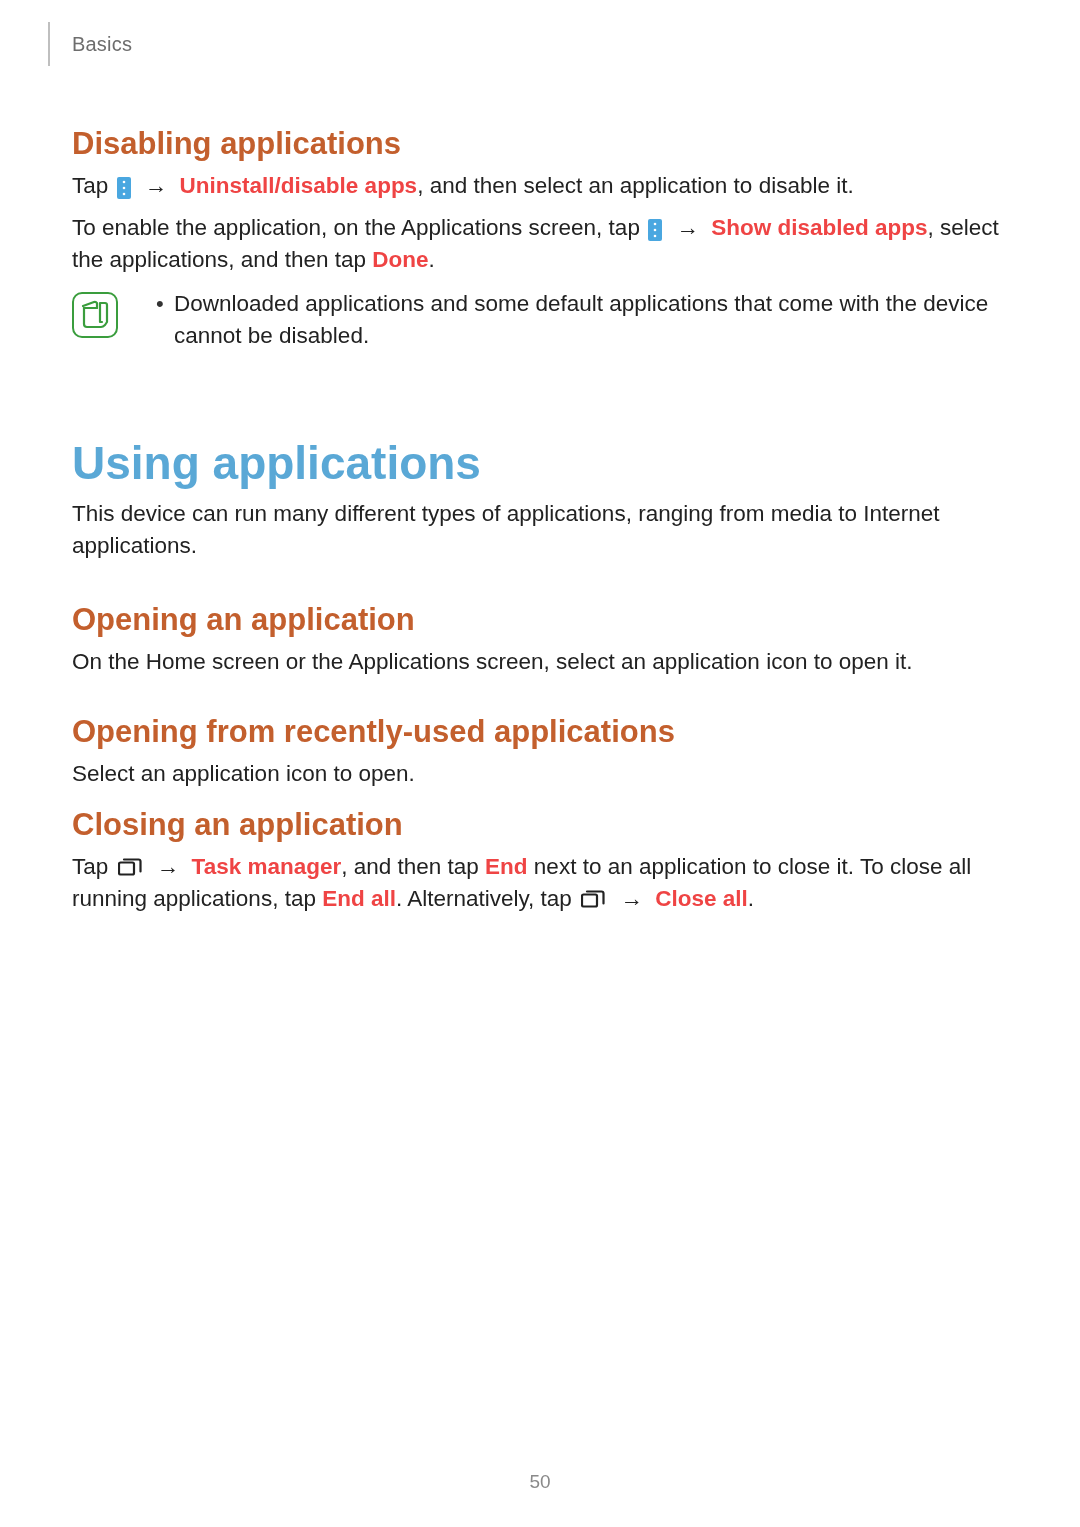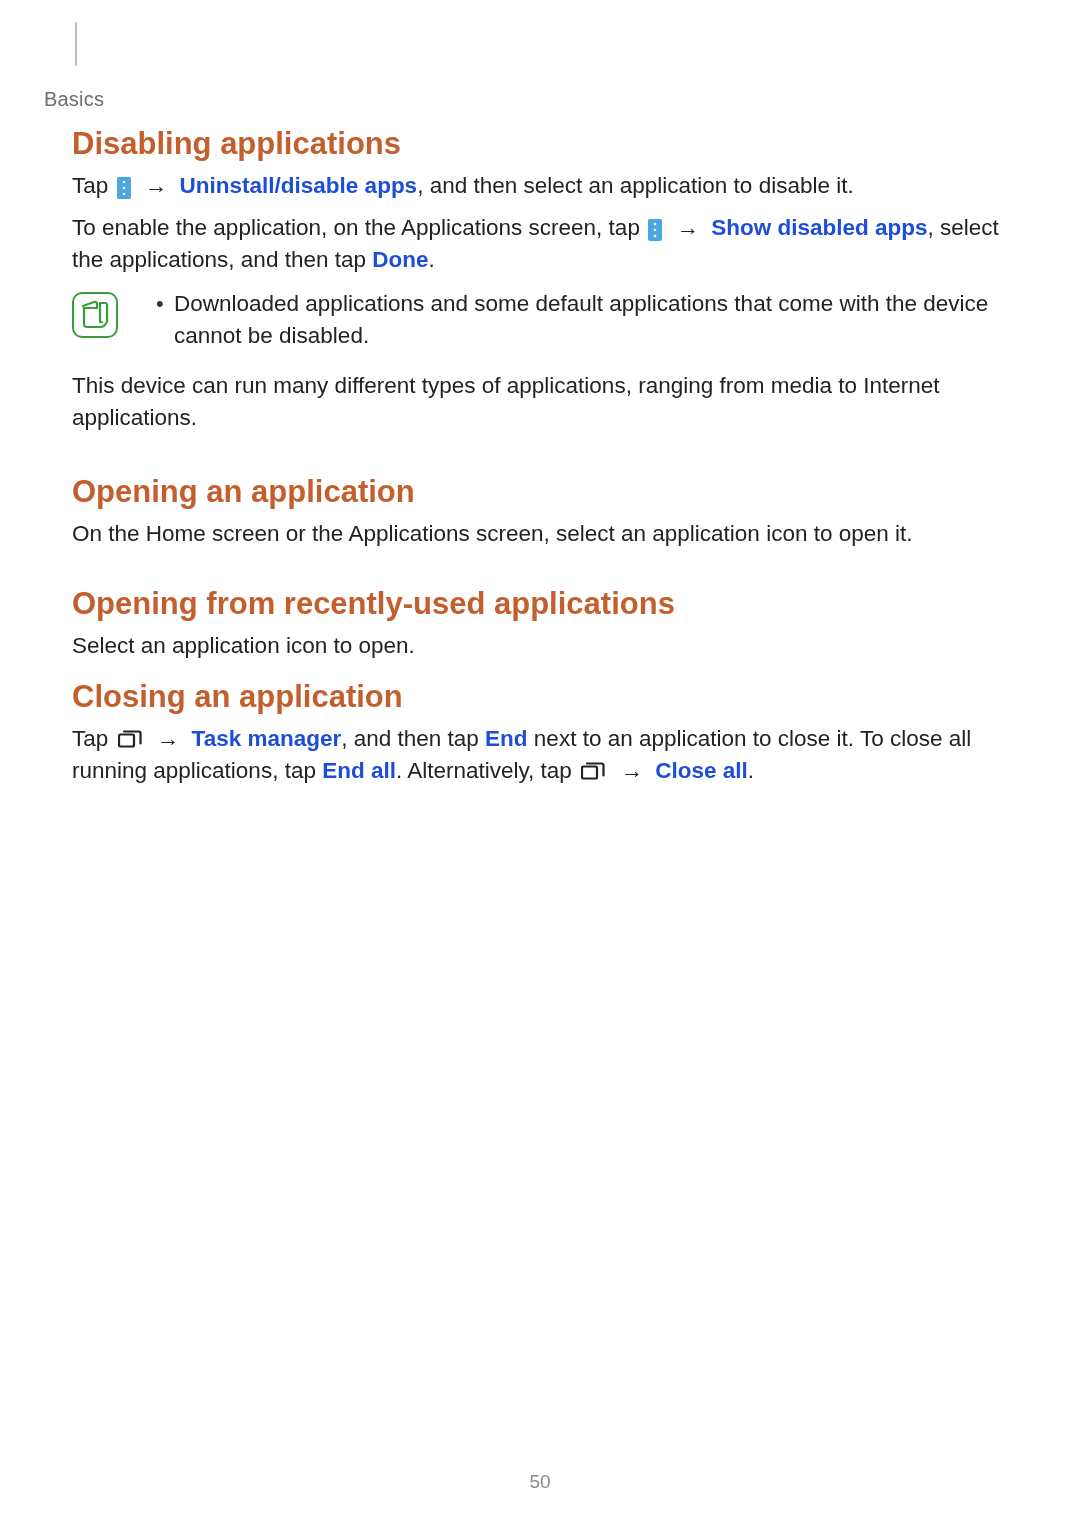--- a/index.html
+++ b/index.html
@@ -30,21 +30,20 @@
     background: #fff;
   }
   .header {
     position: absolute;
     left: 0;
     top: 22px;
     display: flex;
     align-items: center;
     gap: 22px;
     padding-left: 44px;
-    flex-direction: column;
   }
   .header .tab-stub {
     width: 6px;
     height: 44px;
     border-right: 2px solid #bfbfbf;
   }
   .header .crumb {
     font-size: 20px;
     color: var(--muted-color);
     letter-spacing: 0.2px;
@@ -66,21 +65,21 @@
     font-weight: 700;
     color: var(--blue-title);
     margin: 72px 0 8px 0;
   }
   p.body {
     font-size: 22.5px;
     line-height: 1.42;
     margin: 6px 0 10px 0;
     color: #222;
   }
-  .b { font-weight: 700; color: #1d4ed8; }
+  .b { font-weight: 700; color: #ef4444; }
   .arrow { padding: 0 6px; }
   
   .more-icon {
     display: inline-flex;
     align-items: center;
     justify-content: center;
     width: 14px;
     height: 22px;
     background: var(--blue-icon-bg);
     border-radius: 2px;
@@ -196,20 +195,21 @@
           <path d="M4 8 L4 24 Q4 27 7 27 L21 27 Q23 27 25 25 L27 22 L27 5 Q27 3 25 3 L20 3 L20 22 L22 22" fill="none" stroke="#3a9d3d" stroke-width="2.2" stroke-linejoin="round" stroke-linecap="round"></path>
           <path d="M4 8 L17 8" fill="none" stroke="#3a9d3d" stroke-width="2.2" stroke-linecap="round"></path>
           <path d="M3 6 L14 2 Q16 1.5 17 3 L17 8" fill="none" stroke="#3a9d3d" stroke-width="2.2" stroke-linecap="round" stroke-linejoin="round"></path>
         </svg>
       </div>
       <ul>
         <li>Downloaded applications and some default applications that come with the device cannot be disabled.</li>
       </ul>
     </div>
 
+    <h1 class="major">Using applications</h1>
     <p class="body">This device can run many different types of applications, ranging from media to Internet applications.</p>
 
     <h2 class="section" style="margin-top:40px">Opening an application</h2>
     <p class="body">On the Home screen or the Applications screen, select an application icon to open it.</p>
 
     <h2 class="section" style="margin-top:36px">Opening from recently-used applications</h2>
     <p class="body">Select an application icon to open.</p>
 
     <h2 class="section" style="margin-top:18px">Closing an application</h2>
     <p class="body">

